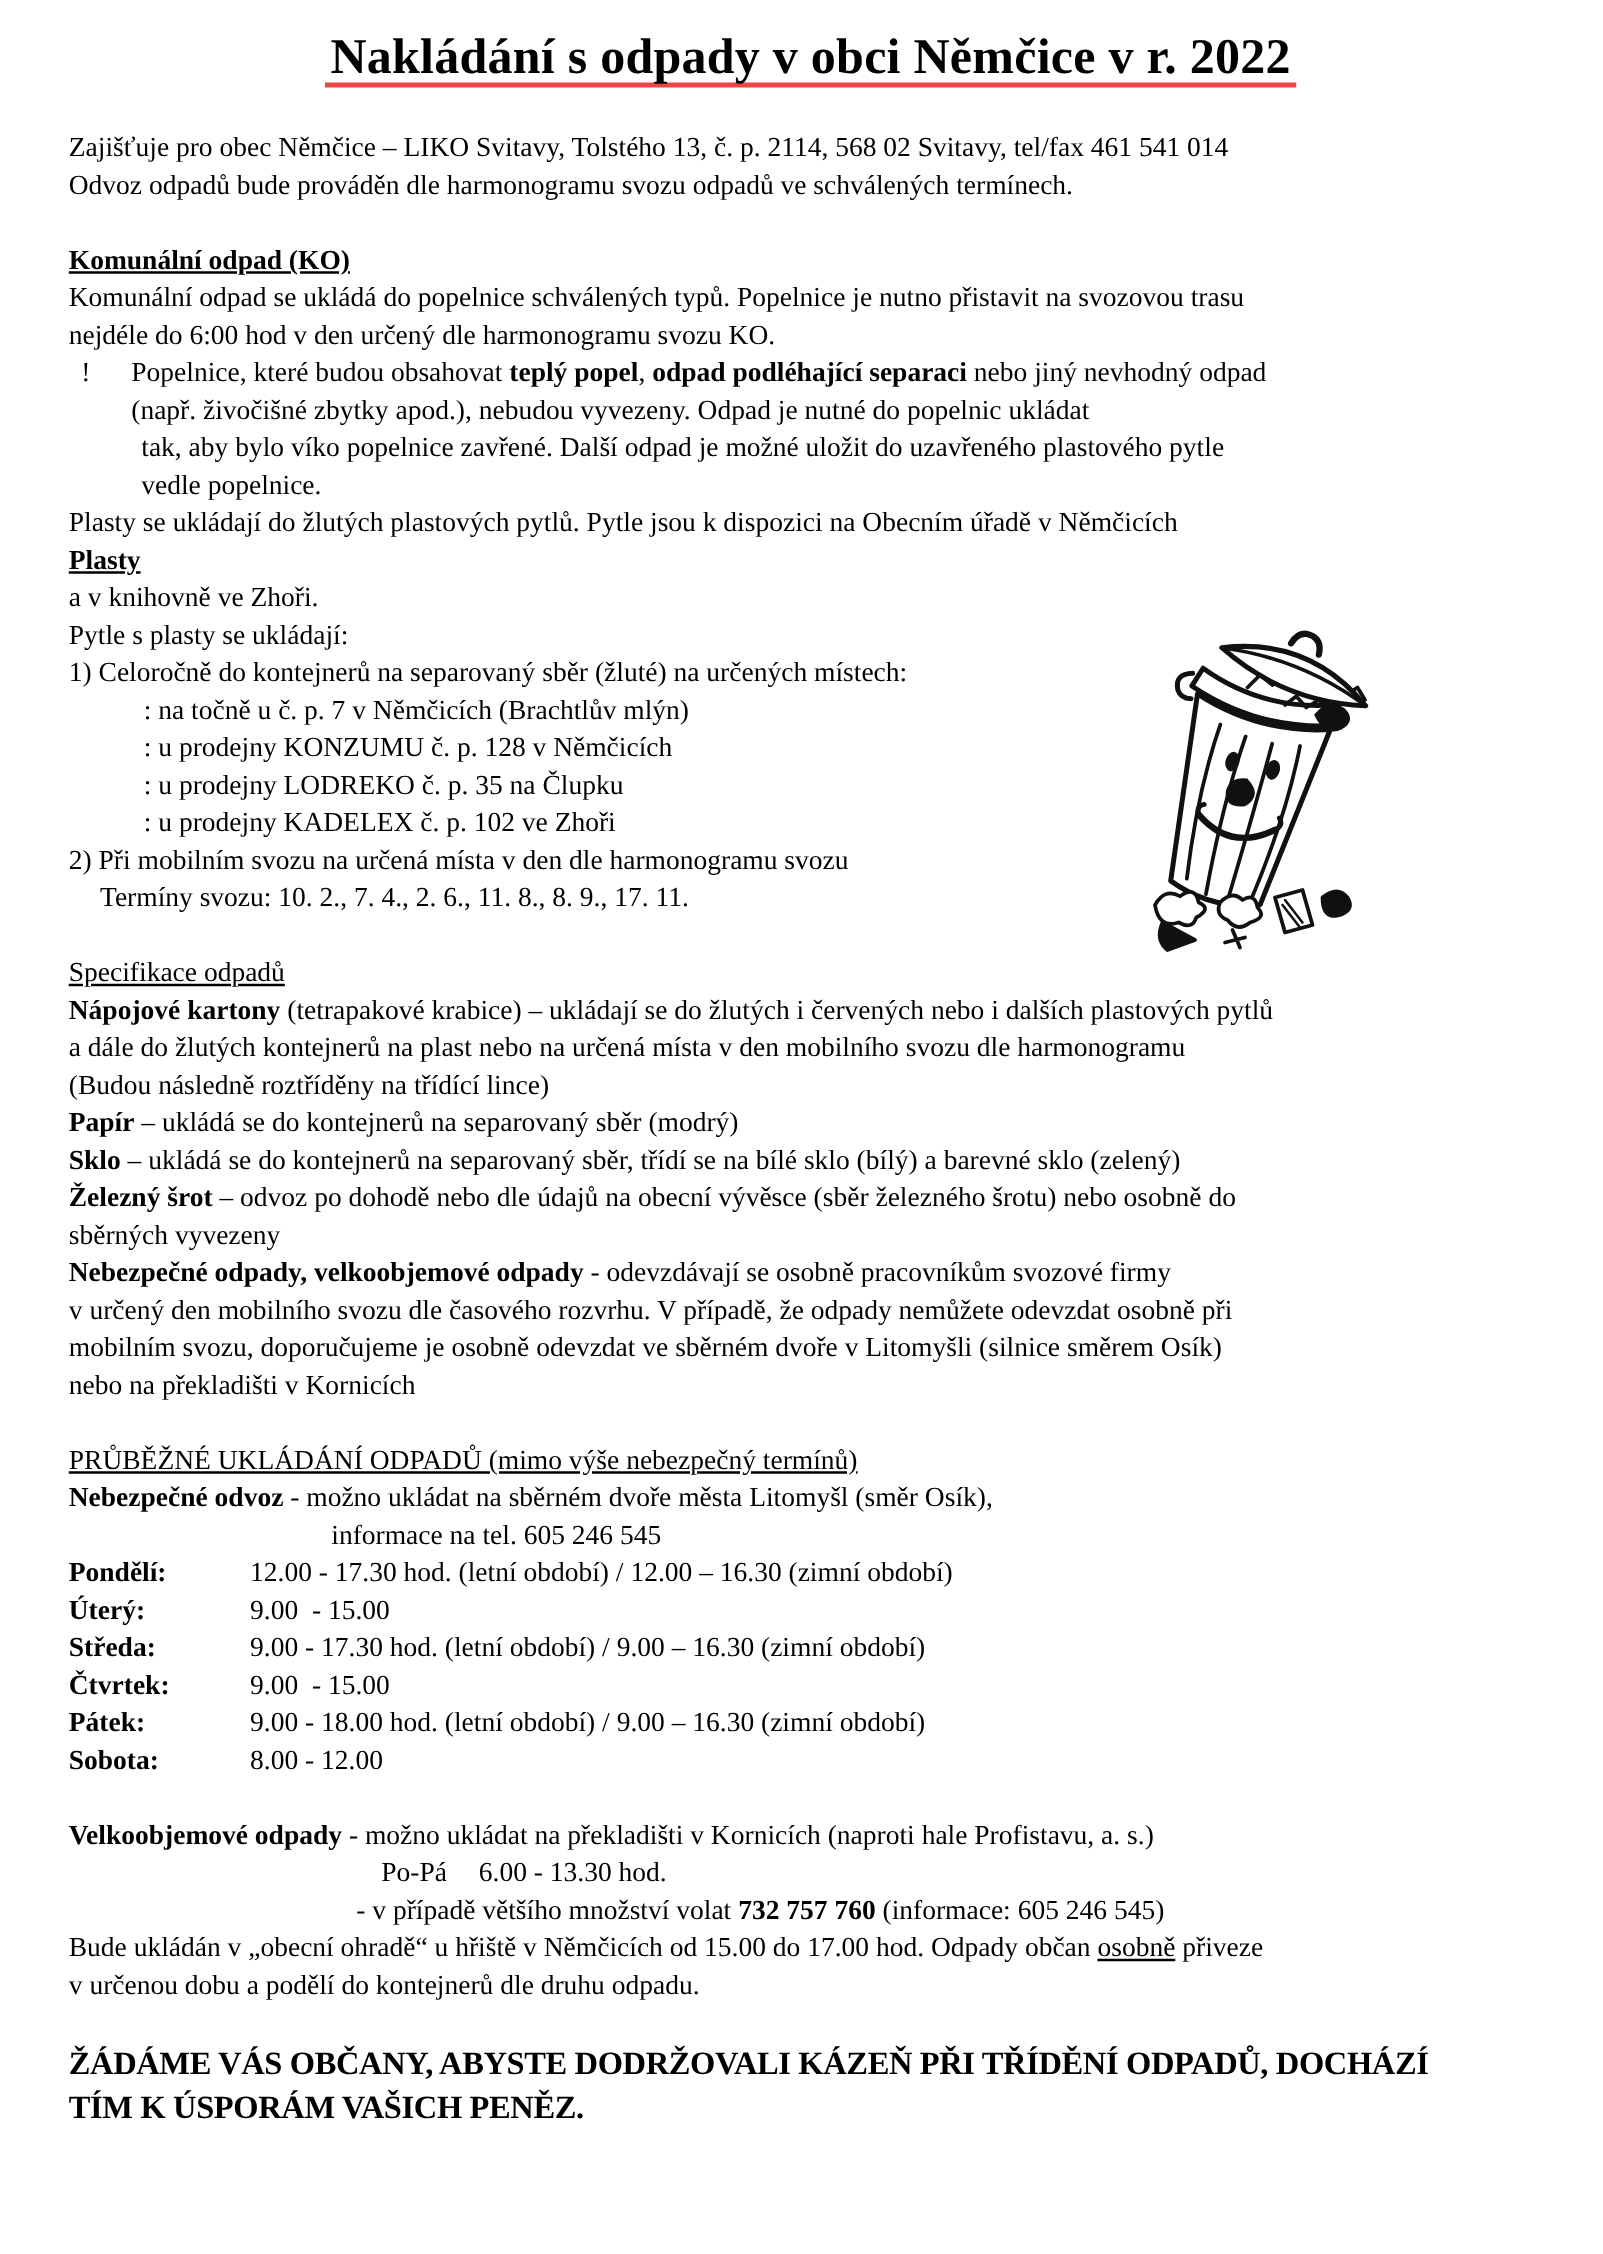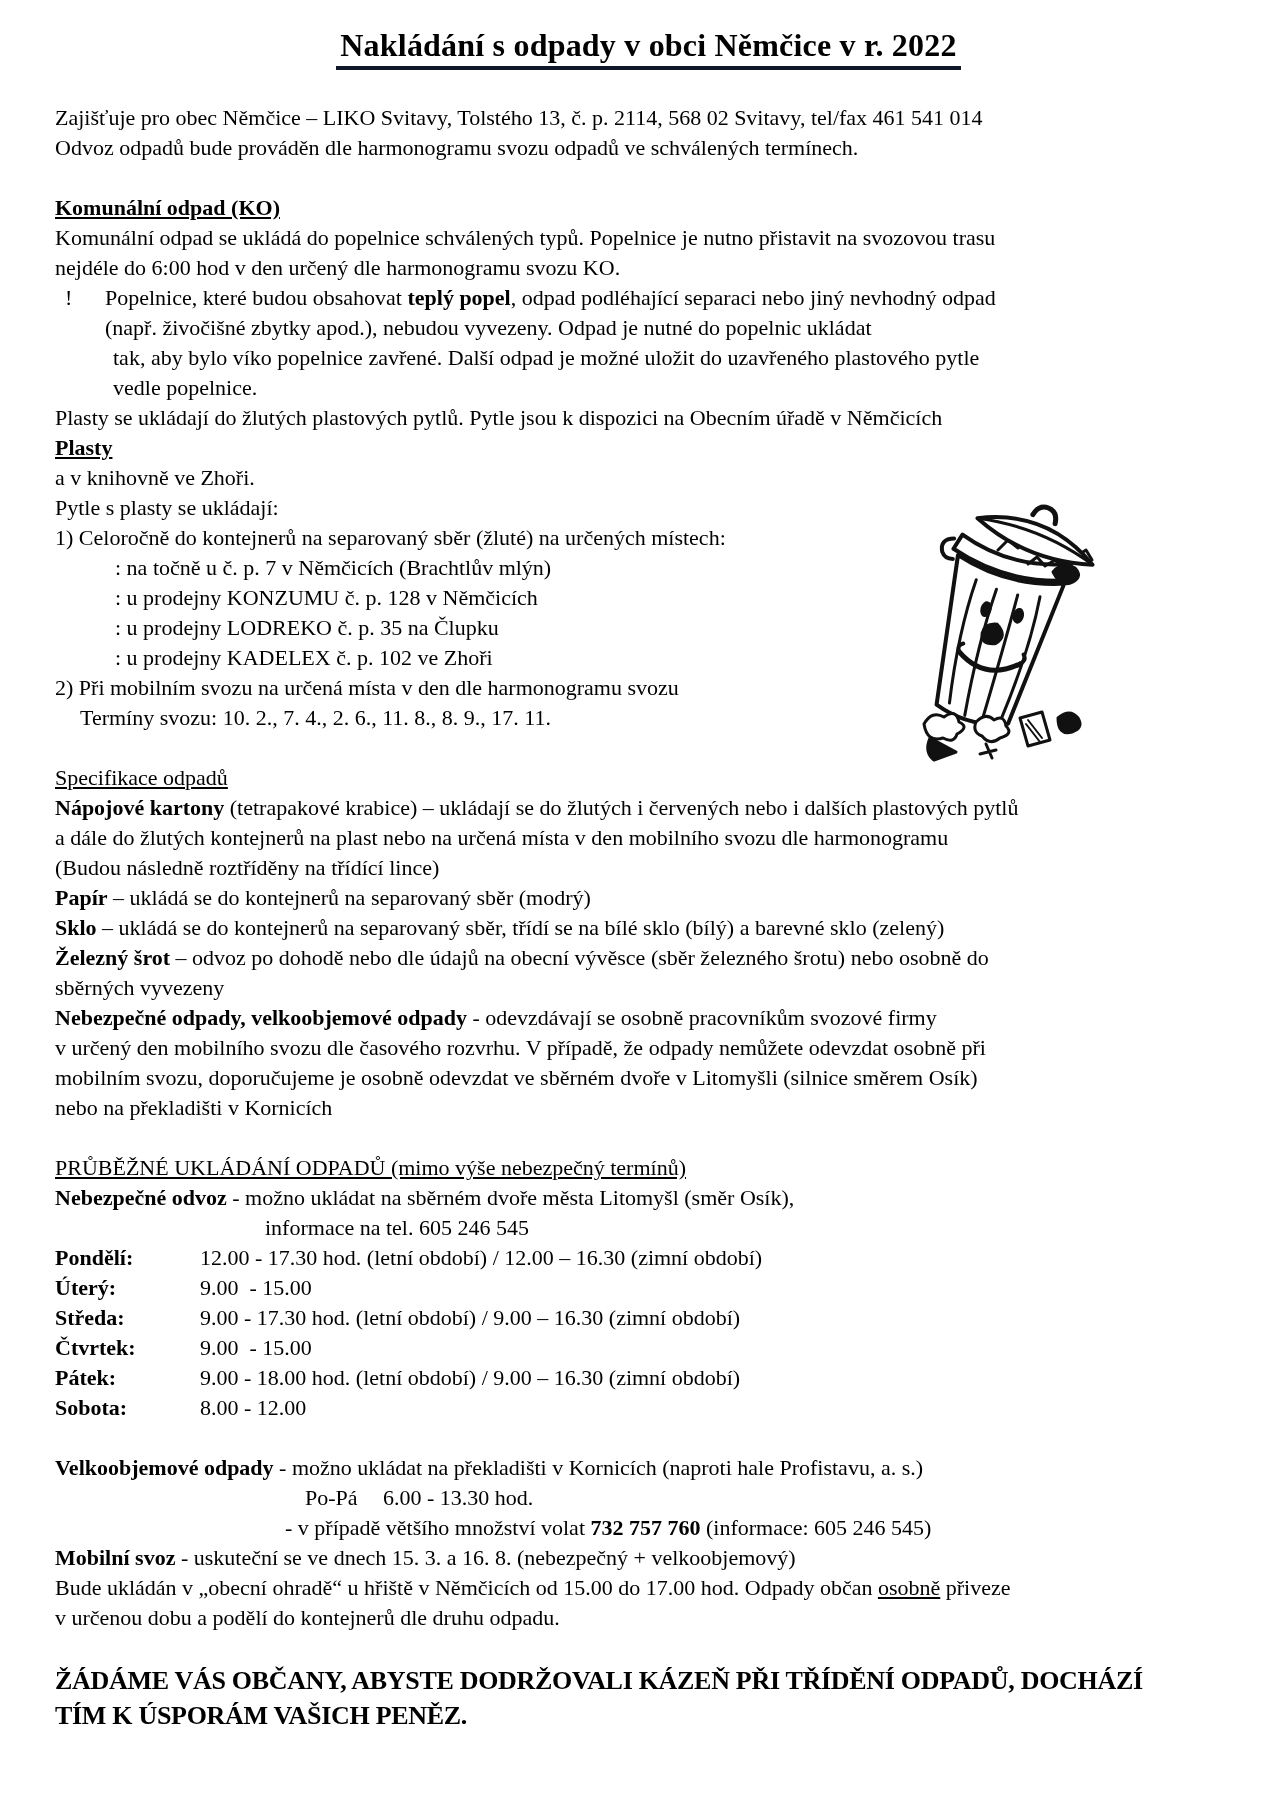--- a/index.html
+++ b/index.html
@@ -9,24 +9,24 @@
     background: #ffffff;
     color: #000000;
     font-family: "Liberation Serif", "DejaVu Serif", serif;
     position: relative;
     overflow: hidden;
   }
   .page { padding: 26px 40px 0 55px; }
   .title-wrap { text-align: center; margin-bottom: 12px; }
   .title {
     display: inline-block;
-    font-size: 32px;
+    font-size: 40px;
     font-weight: bold;
     line-height: 38px;
-    border-bottom: 4px solid #0f172a;
+    border-bottom: 4px solid #ef4444;
     padding: 0 4px 2px 4px;
     letter-spacing: 0.2px;
   }
   .lines { margin-top: 33px; }
   .line {
     font-size: 22px;
     line-height: 30px;
     height: 30px;
     white-space: nowrap;
   }
@@ -58,21 +58,21 @@
   <div class="title-wrap">
     <span class="title">Nakládání s odpady v obci Němčice v r. 2022</span>
   </div>
   <div class="lines">
       <div class="line"><span>Zajišťuje pro obec Němčice – LIKO Svitavy, Tolstého 13, č. p. 2114, 568 02 Svitavy, tel/fax 461 541 014</span></div>
       <div class="line"><span>Odvoz odpadů bude prováděn dle harmonogramu svozu odpadů ve schválených termínech.</span></div>
       <div class="line gap"></div>
       <div class="line"><span style="font-weight: bold; text-decoration: underline;">Komunální odpad (KO)</span></div>
       <div class="line"><span>Komunální odpad se ukládá do popelnice schválených typů. Popelnice je nutno přistavit na svozovou trasu</span></div>
       <div class="line"><span>nejdéle do 6:00 hod v den určený dle harmonogramu svozu KO.</span></div>
-      <div class="line" style="padding-left: 10px;"><span style="display: inline-block; width: 40px;">!</span><span>Popelnice, které budou obsahovat </span><span style="font-weight: bold;">teplý popel</span><span>, </span><span style="font-weight: normal; margin-top: 20px;">odpad podléhající separaci</span><span> nebo jiný nevhodný odpad</span></div>
+      <div class="line" style="padding-left: 10px;"><span style="display: inline-block; width: 40px;">!</span><span>Popelnice, které budou obsahovat </span><span style="font-weight: bold;">teplý popel</span><span>, </span><span style="font-weight: bold; margin-top: 20px;">odpad podléhající separaci</span><span> nebo jiný nevhodný odpad</span></div>
       <div class="line" style="padding-left: 50px;"><span>(např. živočišné zbytky apod.), nebudou vyvezeny. Odpad je nutné do popelnic ukládat</span></div>
       <div class="line" style="padding-left: 58px;"><span>tak, aby bylo víko popelnice zavřené. Další odpad je možné uložit do uzavřeného plastového pytle</span></div>
       <div class="line" style="padding-left: 58px;"><span>vedle popelnice.</span></div>
       <div class="line"><span>Plasty se ukládají do žlutých plastových pytlů. Pytle jsou k dispozici na Obecním úřadě v Němčicích</span></div>
       <div class="line"><span style="font-weight: bold; text-decoration: underline;">Plasty</span></div>
       <div class="line"><span>a v knihovně ve Zhoři.</span></div>
       <div class="line"><span>Pytle s plasty se ukládají:</span></div>
       <div class="line"><span>1) Celoročně do kontejnerů na separovaný sběr (žluté) na určených místech:</span></div>
       <div class="line" style="padding-left: 60px;"><span>: na točně u č. p. 7 v Němčicích (Brachtlův mlýn)</span></div>
       <div class="line" style="padding-left: 60px;"><span>: u prodejny KONZUMU č. p. 128 v Němčicích</span></div>
@@ -100,21 +100,20 @@
       <div class="line"><span class="row-label">Pondělí:</span><span>12.00 - 17.30 hod. (letní období) / 12.00 – 16.30 (zimní období)</span></div>
       <div class="line"><span class="row-label">Úterý:</span><span>9.00&nbsp; - 15.00</span></div>
       <div class="line"><span class="row-label">Středa:</span><span>9.00 - 17.30 hod. (letní období) / 9.00 – 16.30 (zimní období)</span></div>
       <div class="line"><span class="row-label">Čtvrtek:</span><span>9.00&nbsp; - 15.00</span></div>
       <div class="line"><span class="row-label">Pátek:</span><span>9.00 - 18.00 hod. (letní období) / 9.00 – 16.30 (zimní období)</span></div>
       <div class="line"><span class="row-label">Sobota:</span><span>8.00 - 12.00</span></div>
       <div class="line gap"></div>
       <div class="line"><span style="font-weight: bold;">Velkoobjemové odpady</span><span> - možno ukládat na překladišti v Kornicích (naproti hale Profistavu, a. s.)</span></div>
       <div class="line" style="padding-left: 250px;"><span style="display: inline-block; width: 78px;">Po-Pá</span><span>6.00 - 13.30 hod.</span></div>
       <div class="line" style="padding-left: 230px;"><span>- v případě většího množství volat </span><span style="font-weight: bold;">732 757 760</span><span> (informace: 605 246 545)</span></div>
-      <div class="line"><span style="font-weight: bold;">Mobilní svoz</span><span> - uskuteční se ve dnech 15. 3. a 16. 8. (nebezpečný + velkoobjemový)</span></div>
       <div class="line"><span>Bude ukládán v „obecní ohradě“ u hřiště v Němčicích od 15.00 do 17.00 hod. Odpady občan </span><span style="text-decoration: underline;">osobně</span><span> přiveze</span></div>
       <div class="line"><span>v určenou dobu a podělí do kontejnerů dle druhu odpadu.</span></div>
       <div class="line gap"></div>
       <div class="line big"><span>ŽÁDÁME VÁS OBČANY, ABYSTE DODRŽOVALI KÁZEŇ PŘI TŘÍDĚNÍ ODPADŮ, DOCHÁZÍ</span></div>
       <div class="line big"><span>TÍM K ÚSPORÁM VAŠICH PENĚZ.</span></div>
     </div>
 </div>
 
 <svg class="illustration" viewBox="0 0 250 300" xmlns="http://www.w3.org/2000/svg">
   <g stroke="#111" stroke-width="4" fill="none" stroke-linecap="round" stroke-linejoin="round">

